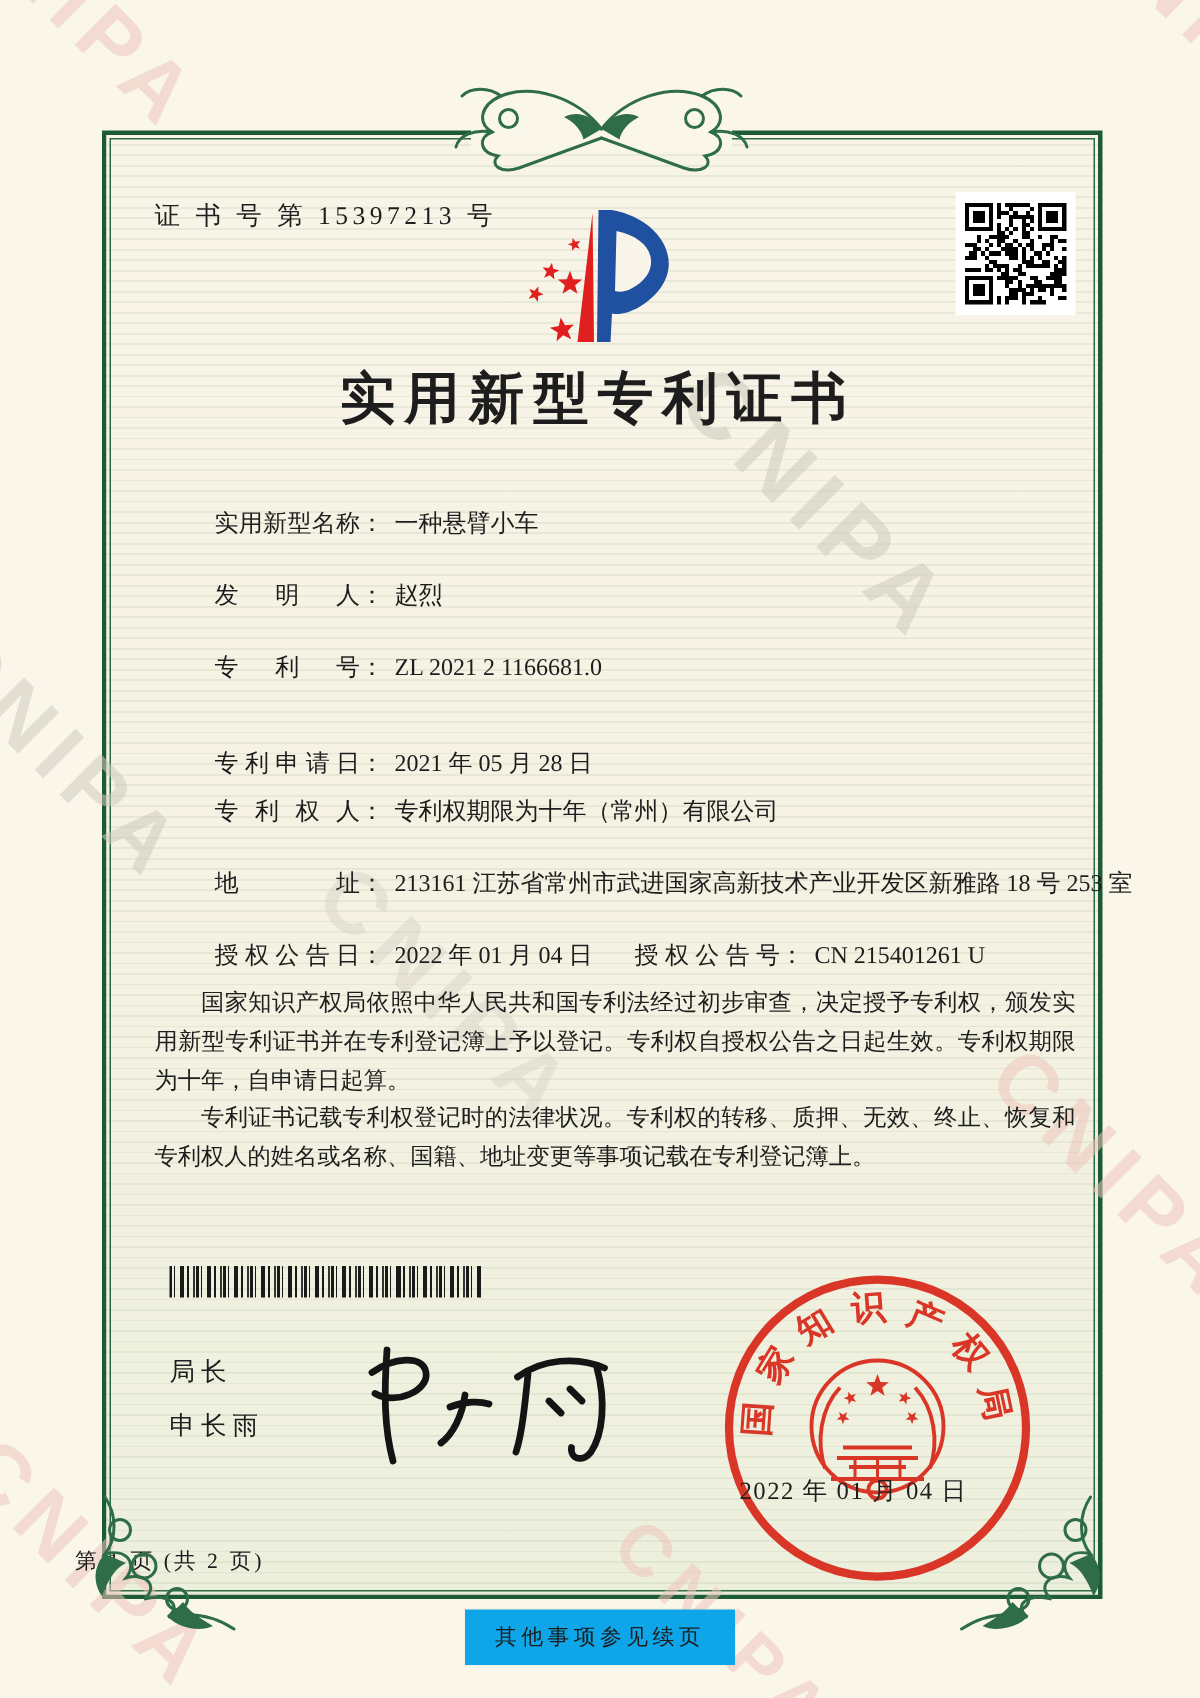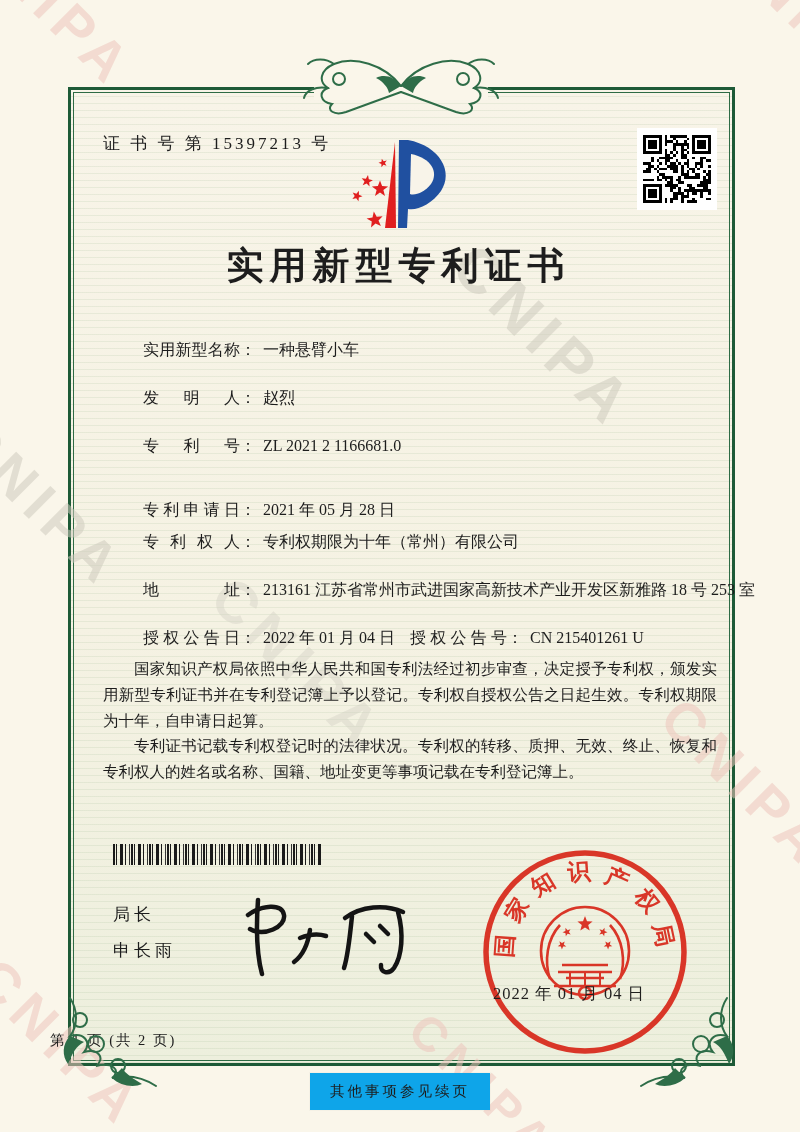--- a/index.html
+++ b/index.html
@@ -22,21 +22,21 @@
 
   .cert-no{left:103px;top:132px;font-size:17px;letter-spacing:3px;}
 
   .title{left:68px;top:241px;width:661px;text-align:center;font-size:37px;font-weight:bold;letter-spacing:6px;}
 
   .row{left:103px;font-size:16px;line-height:25px;white-space:nowrap;margin-left:40px;}
   .flabel{display:inline-block;width:97px;text-align:justify;text-align-last:justify;vertical-align:top;}
   .colon{vertical-align:top;}
   .fval{margin-left:7px;vertical-align:top;}
   .fval.wrap{display:inline-block;white-space:normal;width:498px;}
-  .grant2{position:absolute;left:267px;top:0;white-space:nowrap;}
+  .grant2{position:absolute;left:280px;top:0;white-space:nowrap;}
 
   .paras{left:103px;top:656px;width:614px;font-size:15.5px;line-height:25.8px;text-align:justify;font-family:Liberation Serif, serif;}
   .paras p{margin:0;text-indent:2em;}
 
   .barcode{left:113px;top:844px;width:208px;height:21px;background:repeating-linear-gradient(90deg,#1a1a1a 0 2px,rgba(0,0,0,0) 2px 3px,#1a1a1a 3px 4px,rgba(0,0,0,0) 4px 7px,#1a1a1a 7px 10px,rgba(0,0,0,0) 10px 12px,#1a1a1a 12px 13px,rgba(0,0,0,0) 13px 16px,#333 16px 17px,rgba(0,0,0,0) 17px 18px);}
 
   .signer{left:113px;font-size:17px;letter-spacing:4px;}
   .sig-svg{left:220px;top:885px;}
 
   .qr-box{left:637px;top:128px;width:80px;height:82px;background:#fff;display:flex;align-items:center;justify-content:center;}

